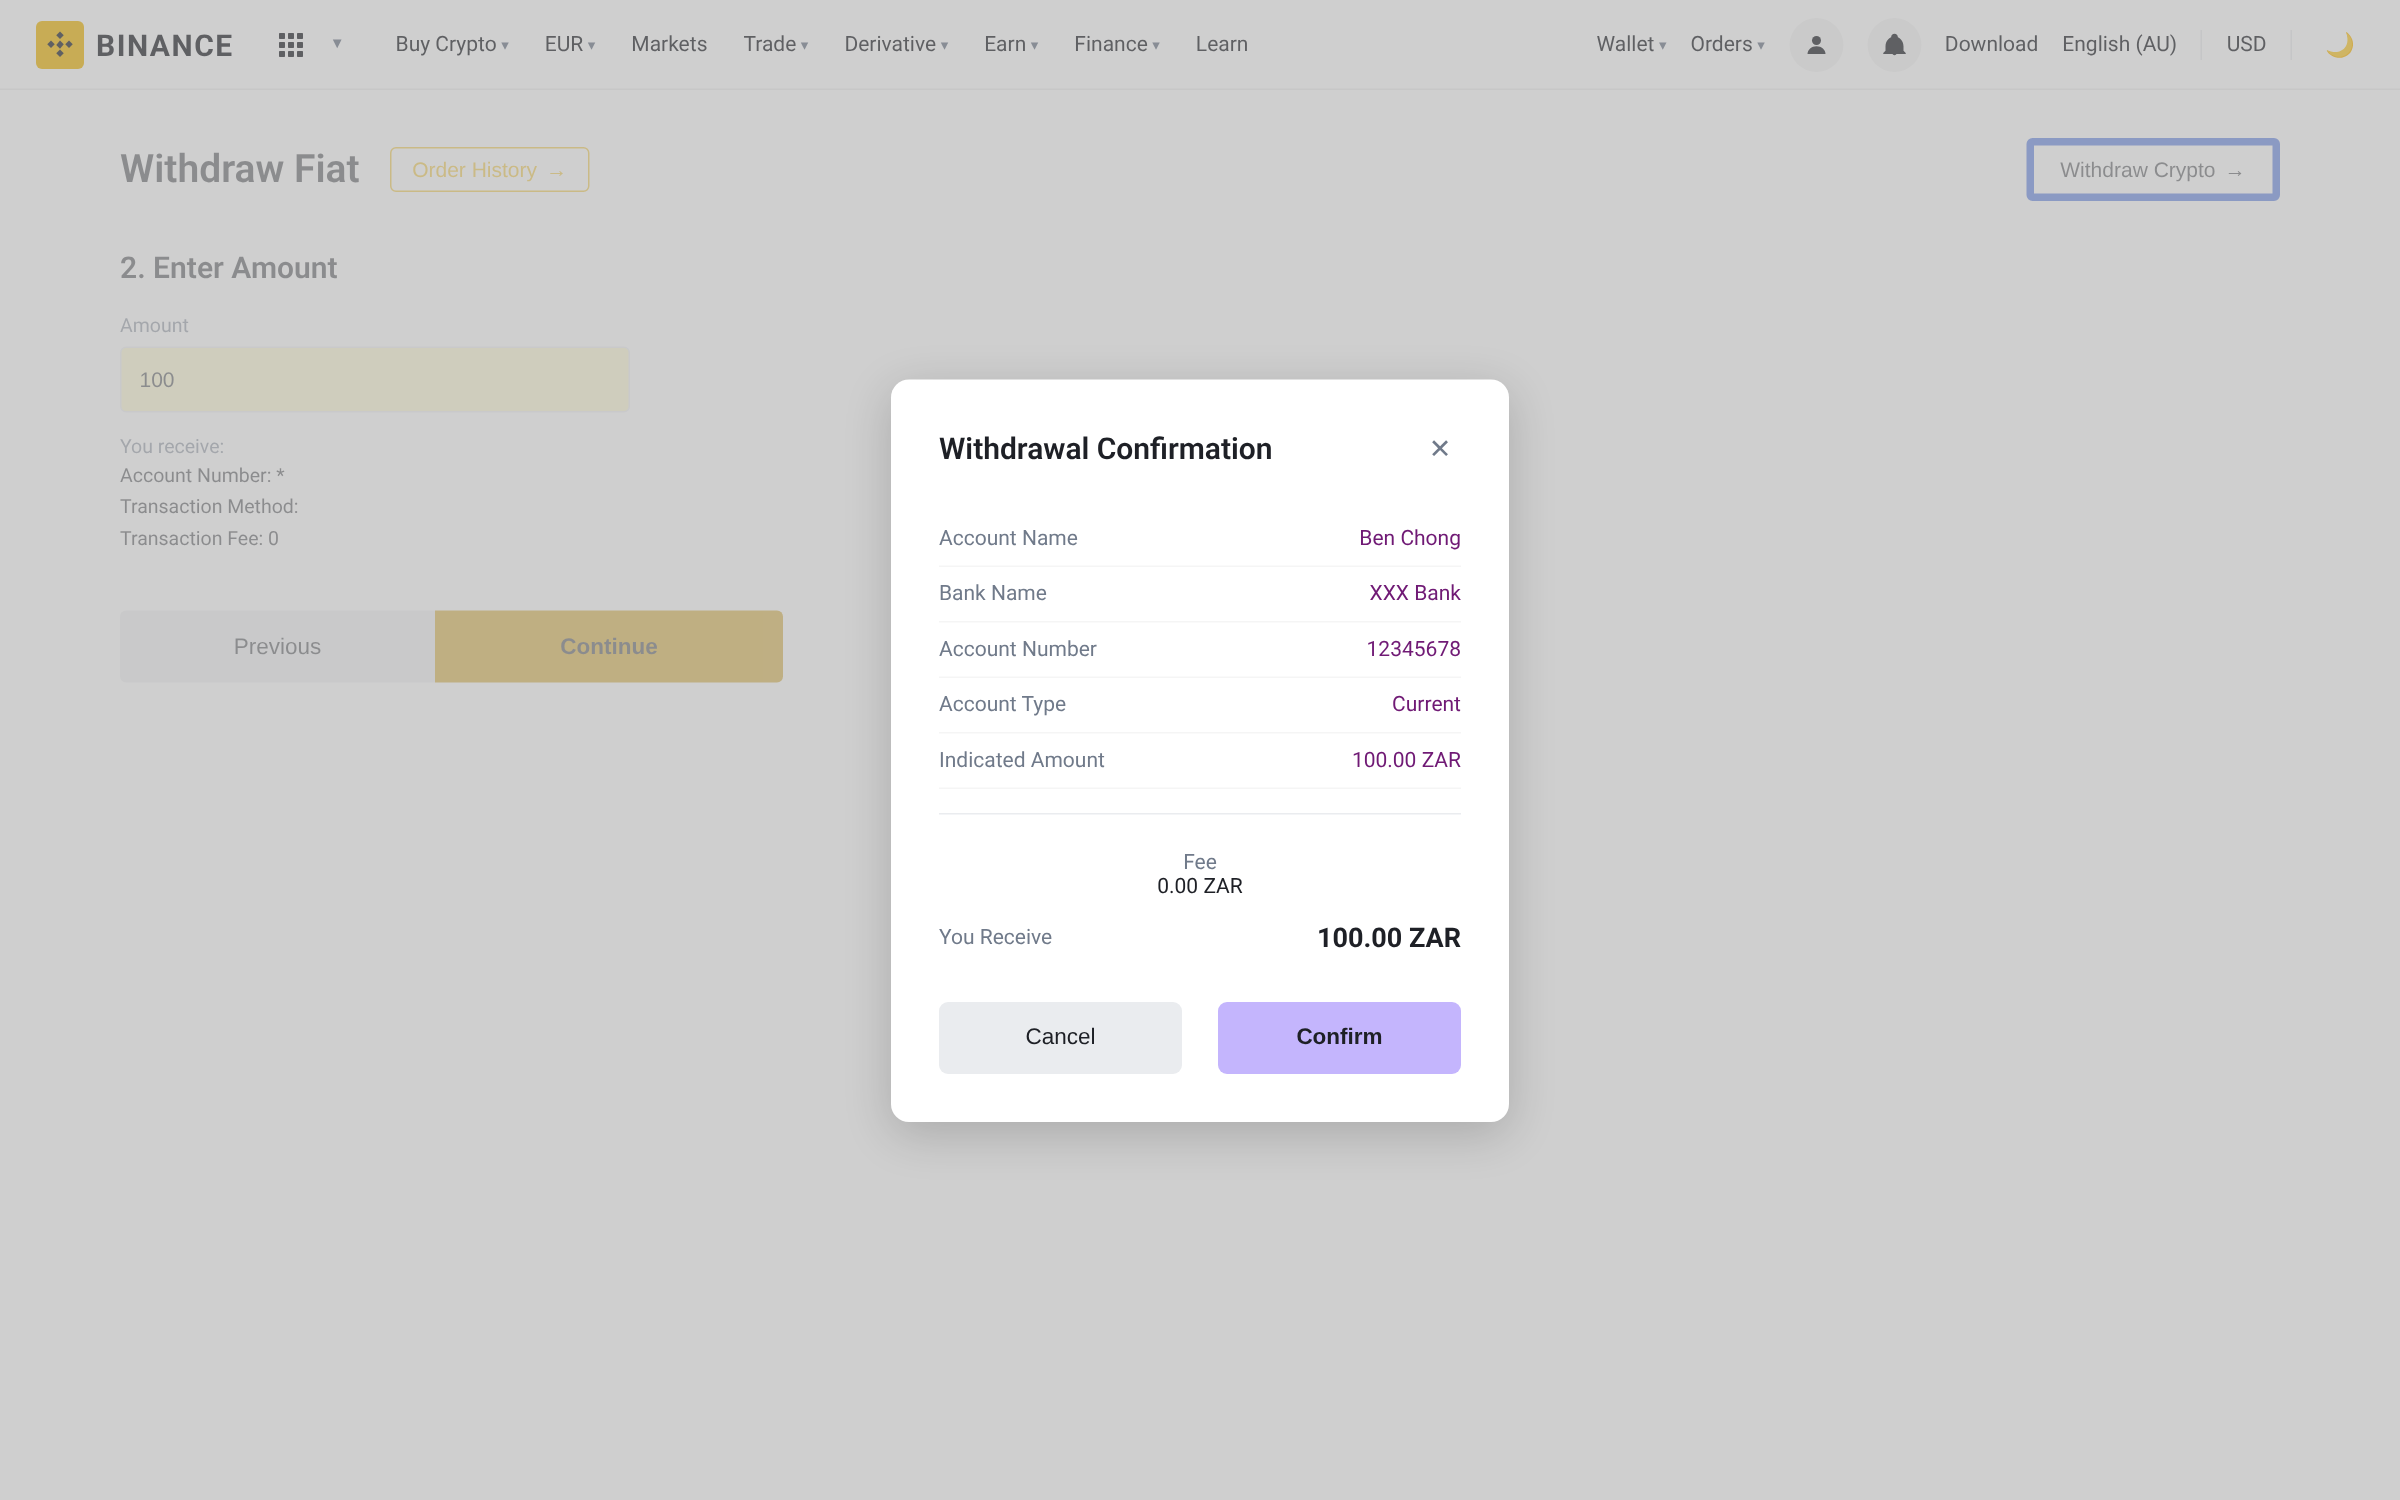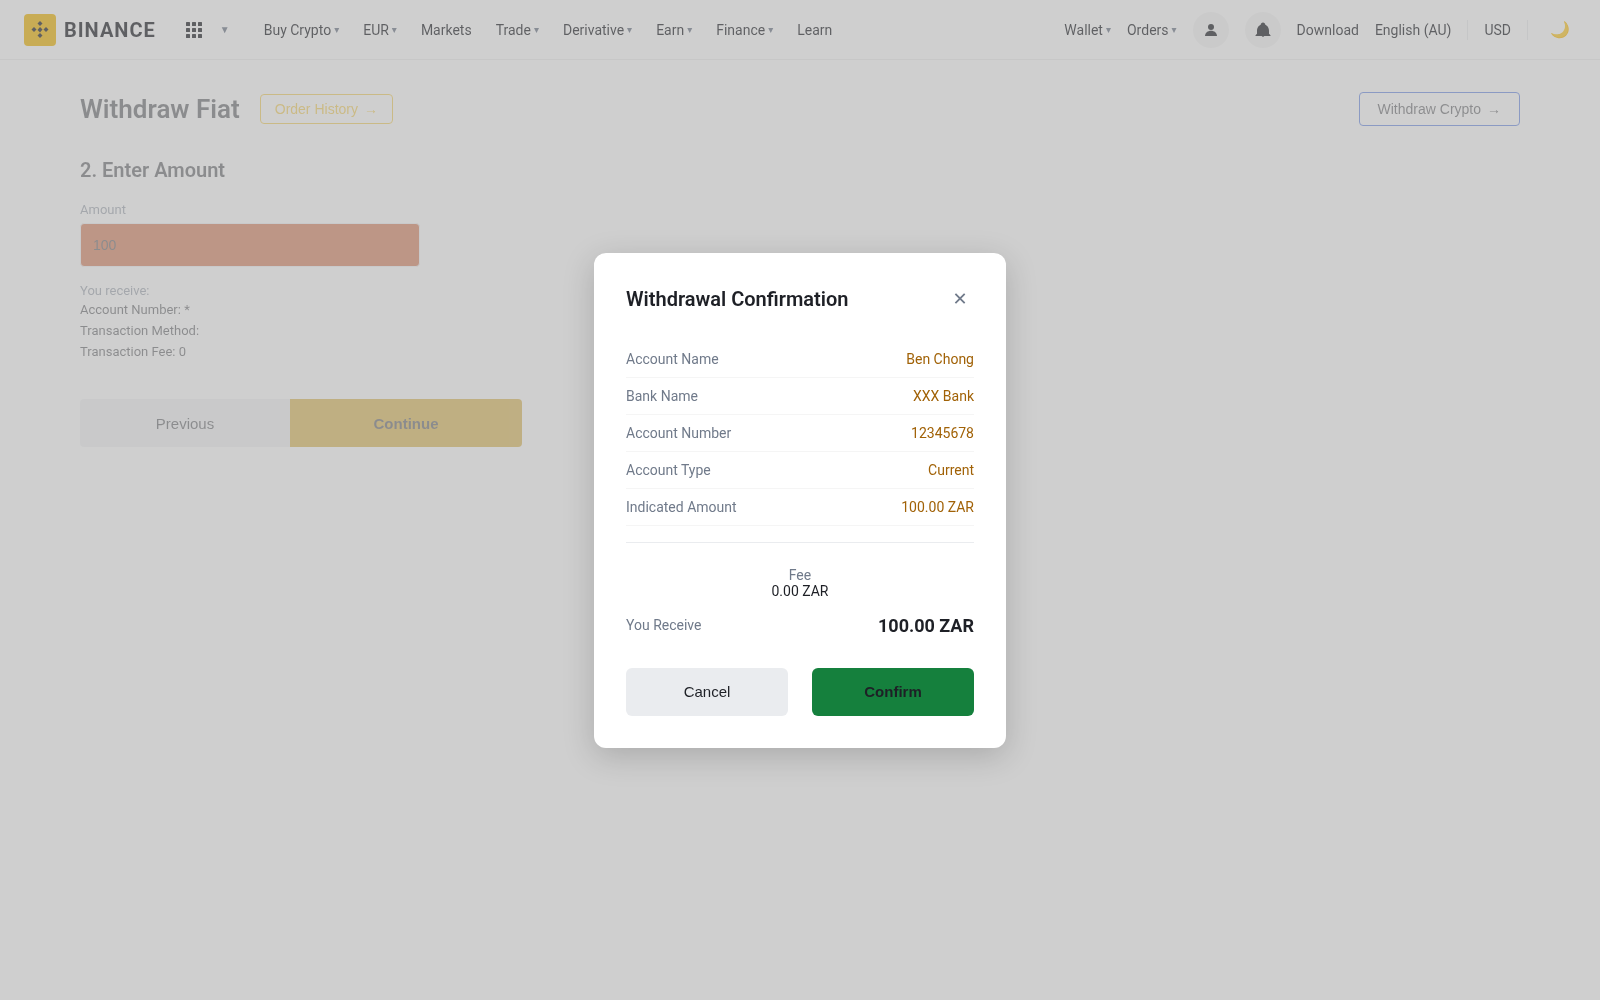--- a/index.html
+++ b/index.html
@@ -147,21 +147,21 @@
       color: #F0B90B;
       font-size: 14px;
       cursor: pointer;
       background: transparent;
     }
     .withdraw-crypto-btn {
       display: flex;
       align-items: center;
       gap: 6px;
       padding: 8px 18px;
-      border: 1px solid #1d4ed8;
+      border: 5px solid #1d4ed8;
       border-radius: 4px;
       color: #1E2026;
       font-size: 14px;
       cursor: pointer;
       background: transparent;
     }
 
     .section-title {
       font-size: 20px;
       font-weight: 600;
@@ -178,21 +178,21 @@
       margin-bottom: 6px;
     }
     .form-input {
       width: 340px;
       height: 44px;
       border: 1px solid #EAECEF;
       border-radius: 4px;
       padding: 0 12px;
       font-size: 14px;
       color: #1E2026;
-      background: #c2410c;
+      background: #fef9c3;
       outline: none;
     }
     .you-receive {
       margin-top: 16px;
       font-size: 13px;
       color: #707A8A;
       margin-bottom: 4px;
     }
     .you-receive-amount {
       font-size: 20px;
@@ -289,21 +289,21 @@
       padding: 10px 0;
       border-bottom: 1px solid #F5F5F5;
     }
     .modal-row:last-of-type { border-bottom: none; }
     .modal-row-label {
       font-size: 14px;
       color: #707A8A;
     }
     .modal-row-value {
       font-size: 14px;
-      color: #a16207;
+      color: #701a75;
       text-align: right;
     }
 
     .modal-divider {
       height: 1px;
       background: #EAECEF;
       margin: 16px 0;
     }
 
     .modal-fee-row {
@@ -351,21 +351,21 @@
       border: none;
       border-radius: 6px;
       font-size: 15px;
       font-weight: 500;
       color: #1E2026;
       cursor: pointer;
     }
     .modal-confirm-btn {
       flex: 1;
       height: 48px;
-      background: #15803d;
+      background: #c4b5fd;
       border: none;
       border-radius: 6px;
       font-size: 15px;
       font-weight: 700;
       color: #1E2026;
       cursor: pointer;
     }
   </style>
 </head>
 <body>

